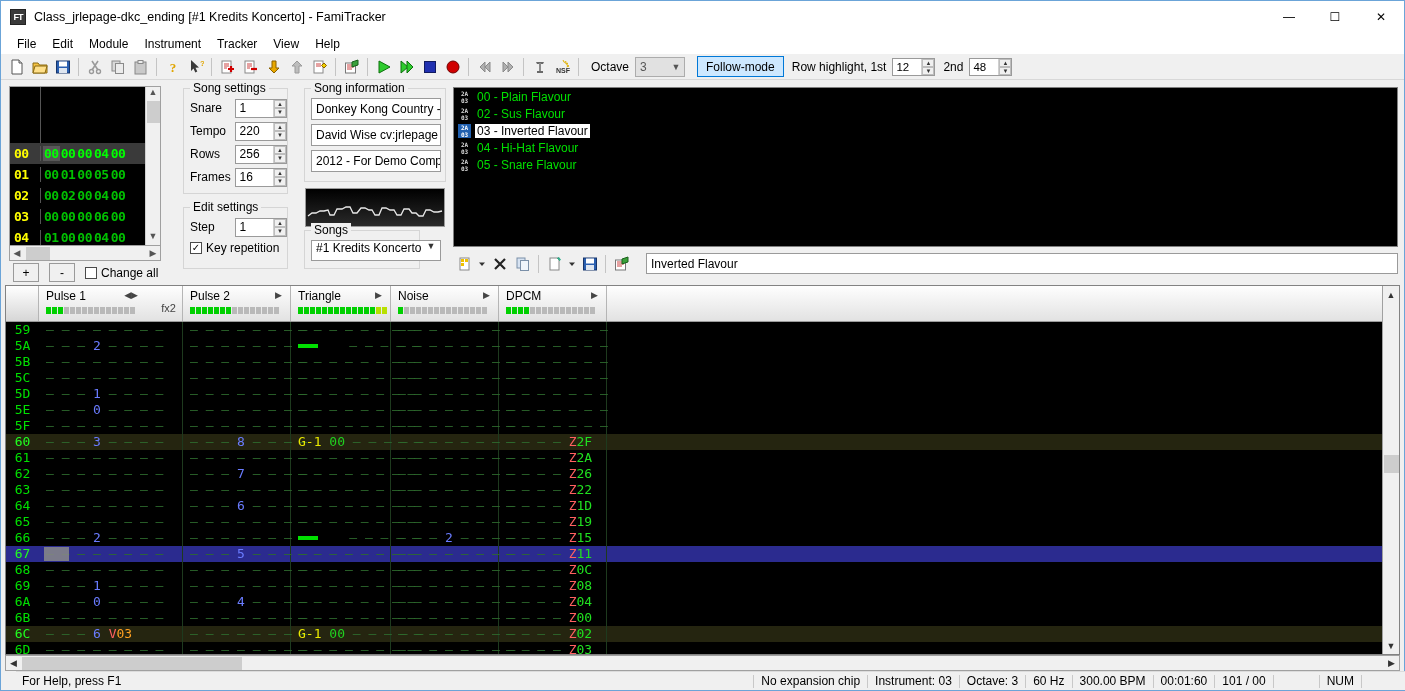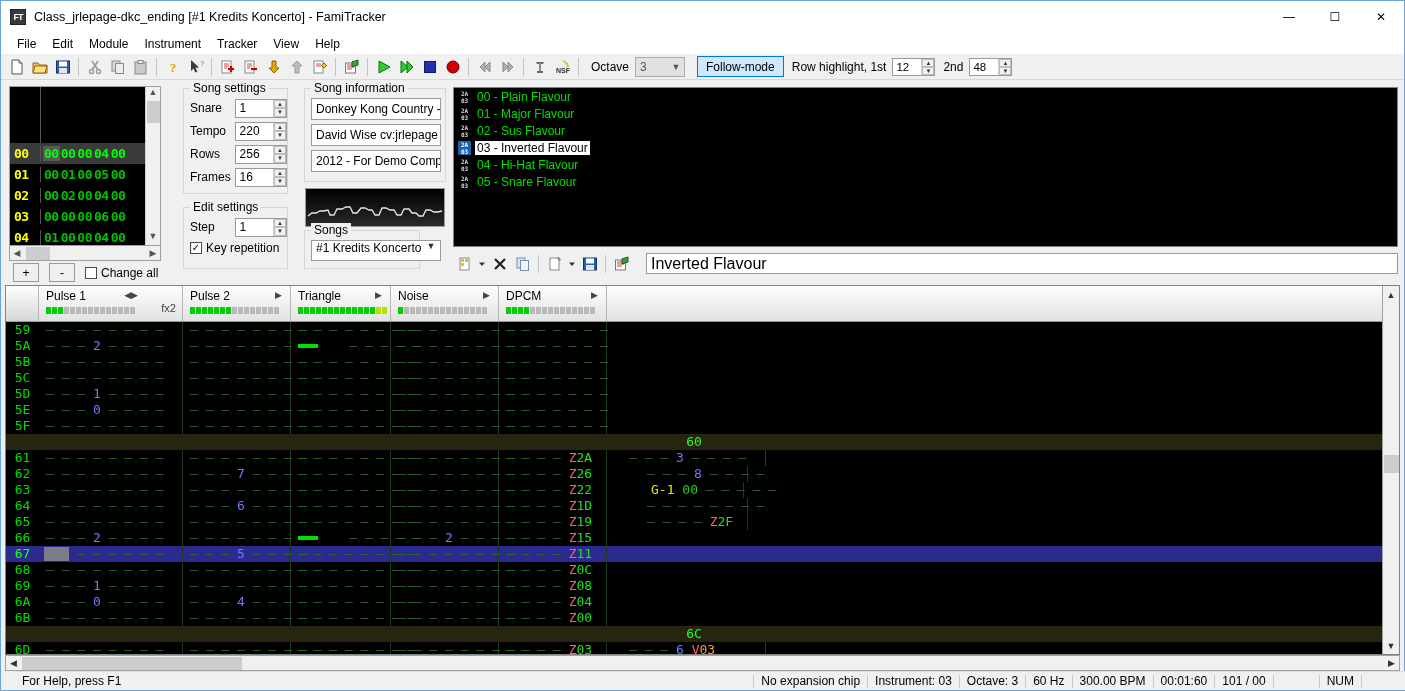--- a/index.html
+++ b/index.html
@@ -116,21 +116,21 @@
               font-family:"DejaVu Sans Mono", monospace; font-size:6px;
               font-weight:bold; line-height:7px; text-align:center; }
   .inst-ico.sel { background:#2060b0; color:#fff; }
   .inst-lbl { font-size:12px; color:#00e000; padding:0 2px; }
   .inst-row.sel .inst-lbl { background:#ffffff; color:#000; }
 
   .inst-tb { position:absolute; left:452px; top:250px; height:26px;
              display:flex; align-items:center; }
   .inst-name { position:absolute; left:645px; top:252px; width:752px;
                height:21px; border:1px solid #9a9a9a; background:#fff;
-               font-size:16px; padding:2px 4px; line-height:16px; }
+               font-size:12px; padding:2px 4px; line-height:16px; }
 
   
   .pattern-area { position:absolute; left:4px; top:284px; right:4px;
                   bottom:35px; border:1px solid #828282; background:#000;
                   display:flex; }
   .pat-main { flex:1; display:flex; flex-direction:column; overflow:hidden; }
   .pat-head { height:36px; background:linear-gradient(#fefefe,#e2e2e2);
               display:flex; border-bottom:1px solid #9b9b9b; }
   .ch-spacer { width:33px; background:linear-gradient(#ffffff,#d6d6d6);
                border-right:1px solid #b5b5b5; }
@@ -142,21 +142,21 @@
   .mled { width:5px; height:7px; background:#b9b9b9; }
   .mled.on { background:#00d000; }
   .mled.hi { background:#b8e000; }
   .ch-fx { position:absolute; right:6px; top:16px; font-size:11px;
            color:#444; }
 
   .pat-body { flex:1; background:#000; position:relative; overflow:hidden;
               font-family:"DejaVu Sans Mono", monospace; font-size:13px; }
   .prow { height:16px; display:flex; align-items:center;
           white-space:pre; line-height:16px; }
-  .prow.hl1 { background:#252510;flex-direction:column; }
+  .prow.hl1 { background:#252510; }
   .prow.cursor { background:#2b2b8f; }
   .rnum { width:33px; color:#00e000; text-align:center; font-size:13px;
           letter-spacing:0px; }
   .prow.hl1 .rnum, .prow.cursor .rnum { color:#20ff20; }
   .pcell { border-right:1px solid #1e3a1e; height:16px; position:relative;
            padding-left:7px; }
   .dash { color:#2e6b2e; }
   .vol { color:#6a7cff; }
   .note { color:#e8e800; }
   .inst { color:#20d020; }
@@ -558,27 +558,20 @@
     </div>
   </div>
 
   <div class="inst-panel" id="inst-list">
       <div class="inst-row">
         <div class="inst-ico">
           <div>2A</div>
           <div>03</div>
         </div>
         <div class="inst-lbl">00 - Plain Flavour</div>
-      </div>
-      <div class="inst-row">
-        <div class="inst-ico">
-          <div>2A</div>
-          <div>03</div>
-        </div>
-        <div class="inst-lbl">01 - Major Flavour</div>
       </div>
       <div class="inst-row">
         <div class="inst-ico">
           <div>2A</div>
           <div>03</div>
         </div>
         <div class="inst-lbl">02 - Sus Flavour</div>
       </div>
       <div class="inst-row sel">
         <div class="inst-ico sel">

